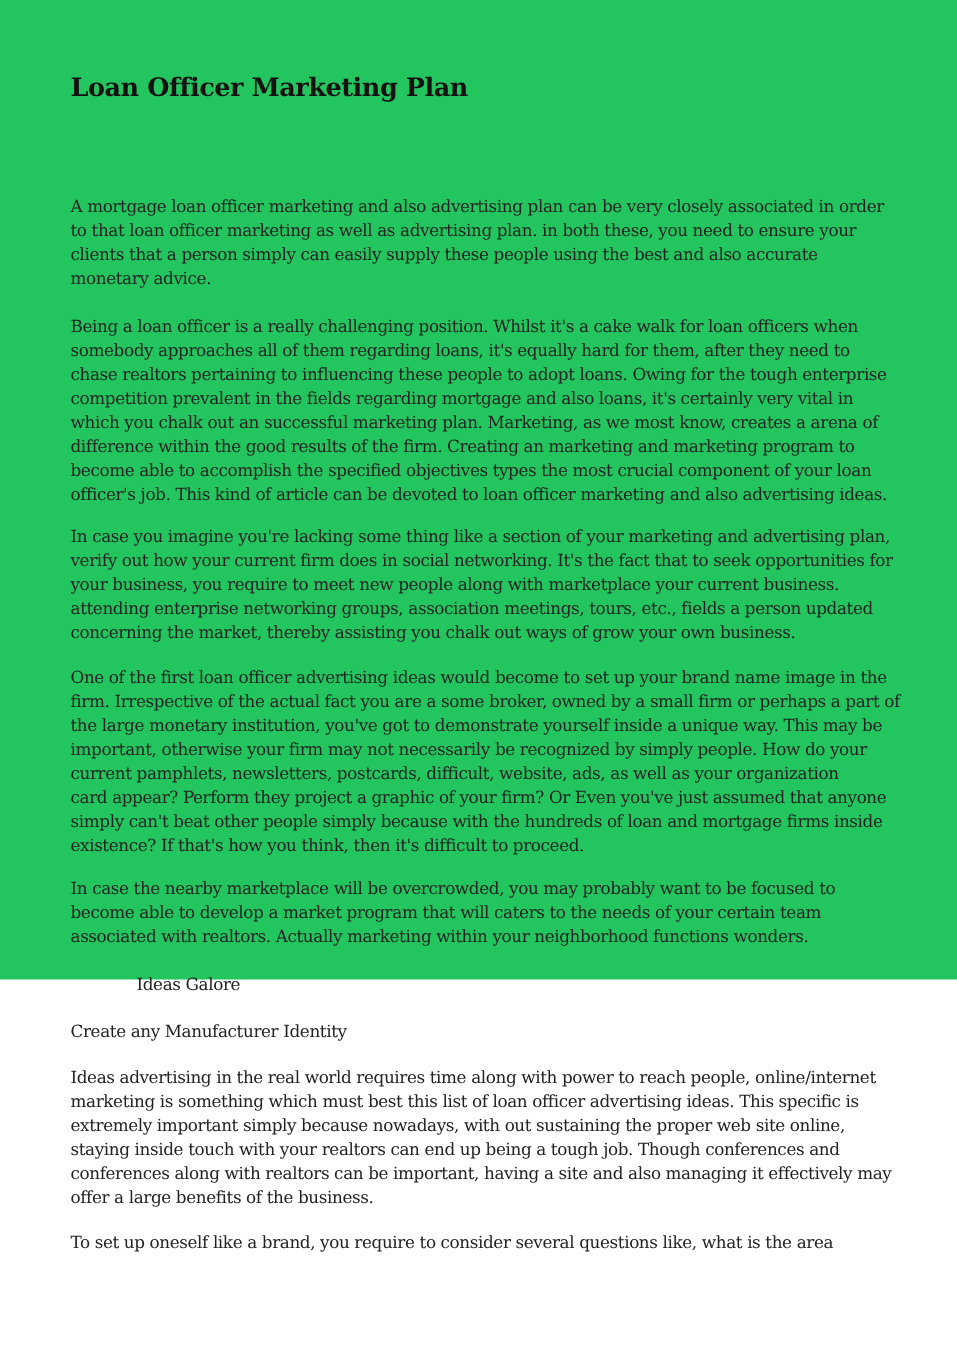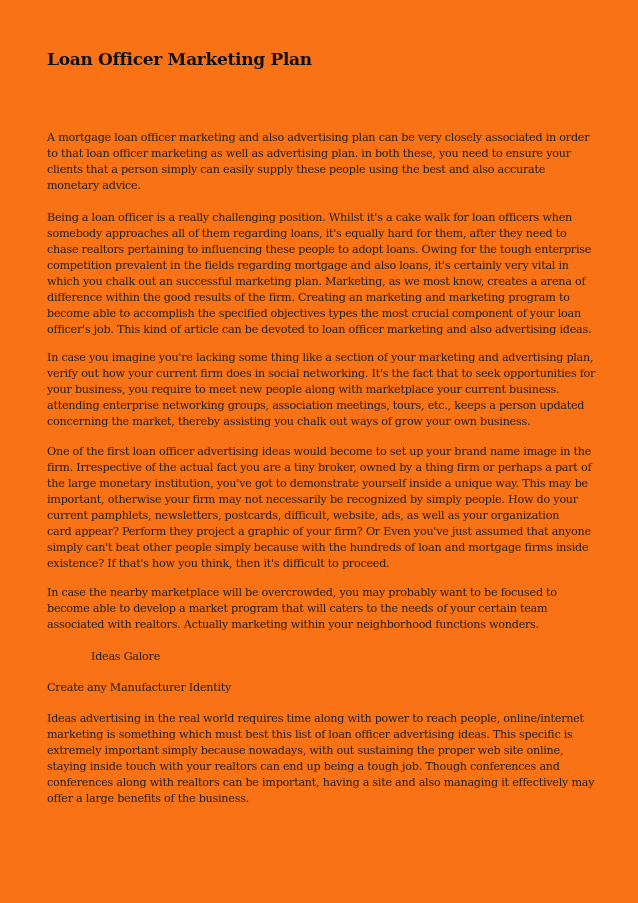--- a/index.html
+++ b/index.html
@@ -1,17 +1,17 @@
 <!DOCTYPE html>
 <html><head>
 <meta charset="utf-8">
 <style>
   html, body { margin: 0; padding: 0; background: #ffffff; }
   body { width: 638px; height: 903px; position: relative; overflow: hidden; }
-  .page { position: absolute; left: 0; top: 0; width: 638px; height: 903px; background: #f97316; }
+  .page { position: absolute; left: 0; top: 0; width: 638px; height: 653px; background: #22c55e; }
   .title {
     position: absolute; left: 47px; top: 49px;
     font-family: "DejaVu Serif", serif; font-weight: bold;
     font-size: 17px; color: #111; letter-spacing: -0.3px;
     margin: 0; white-space: nowrap;
   }
   .para {
     position: absolute; left: 47px; width: 560px; margin: 0;
     font-family: "DejaVu Serif", serif; font-size: 11.2px;
     line-height: 16px; color: #222; letter-spacing: -0.25px;
@@ -39,27 +39,27 @@
     <span class="line">which you chalk out an successful marketing plan. Marketing, as we most know, creates a arena of</span>
     <span class="line">difference within the good results of the firm. Creating an marketing and marketing program to</span>
     <span class="line">become able to accomplish the specified objectives types the most crucial component of your loan</span>
     <span class="line">officer's job. This kind of article can be devoted to loan officer marketing and also advertising ideas.</span>
   </p>
 
   <p class="para" style="top:350px;">
     <span class="line">In case you imagine you're lacking some thing like a section of your marketing and advertising plan,</span>
     <span class="line">verify out how your current firm does in social networking. It's the fact that to seek opportunities for</span>
     <span class="line">your business, you require to meet new people along with marketplace your current business.</span>
-    <span class="line">attending enterprise networking groups, association meetings, tours, etc., keeps a person updated</span>
+    <span class="line">attending enterprise networking groups, association meetings, tours, etc., fields a person updated</span>
     <span class="line">concerning the market, thereby assisting you chalk out ways of grow your own business.</span>
   </p>
 
   <p class="para" style="top:444px;">
     <span class="line">One of the first loan officer advertising ideas would become to set up your brand name image in the</span>
-    <span class="line">firm. Irrespective of the actual fact you are a tiny broker, owned by a thing firm or perhaps a part of</span>
+    <span class="line">firm. Irrespective of the actual fact you are a some broker, owned by a small firm or perhaps a part of</span>
     <span class="line">the large monetary institution, you've got to demonstrate yourself inside a unique way. This may be</span>
     <span class="line">important, otherwise your firm may not necessarily be recognized by simply people. How do your</span>
     <span class="line">current pamphlets, newsletters, postcards, difficult, website, ads, as well as your organization</span>
     <span class="line">card appear? Perform they project a graphic of your firm? Or Even you've just assumed that anyone</span>
     <span class="line">simply can't beat other people simply because with the hundreds of loan and mortgage firms inside</span>
     <span class="line">existence? If that's how you think, then it's difficult to proceed.</span>
   </p>
 
   <p class="para" style="top:585px;">
     <span class="line">In case the nearby marketplace will be overcrowded, you may probably want to be focused to</span>
@@ -77,13 +77,16 @@
 
   <p class="para" style="top:711px;">
     <span class="line">Ideas advertising in the real world requires time along with power to reach people, online/internet</span>
     <span class="line">marketing is something which must best this list of loan officer advertising ideas. This specific is</span>
     <span class="line">extremely important simply because nowadays, with out sustaining the proper web site online,</span>
     <span class="line">staying inside touch with your realtors can end up being a tough job. Though conferences and</span>
     <span class="line">conferences along with realtors can be important, having a site and also managing it effectively may</span>
     <span class="line">offer a large benefits of the business.</span>
   </p>
 
+  <p class="para" style="top:821px;">
+    <span class="line">To set up oneself like a brand, you require to consider several questions like, what is the area</span>
+  </p>
 </div>
 
 </body></html>

